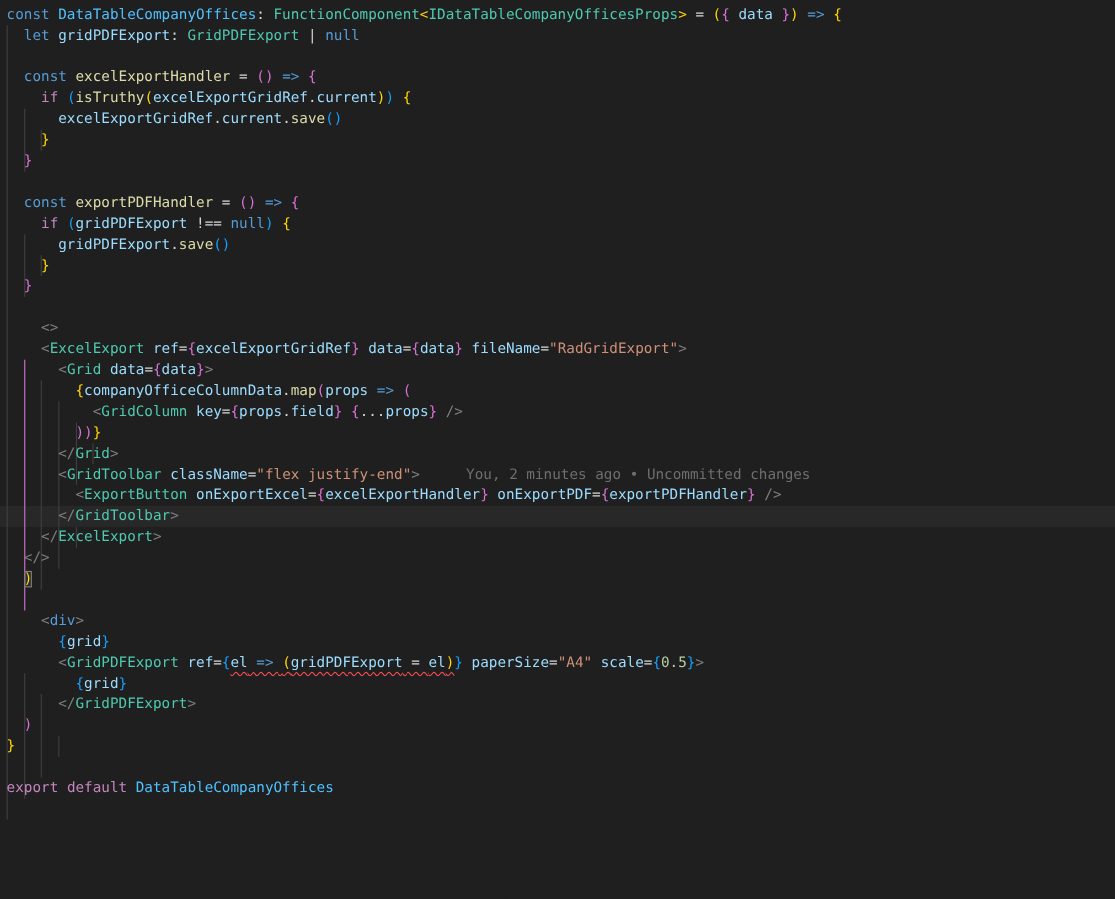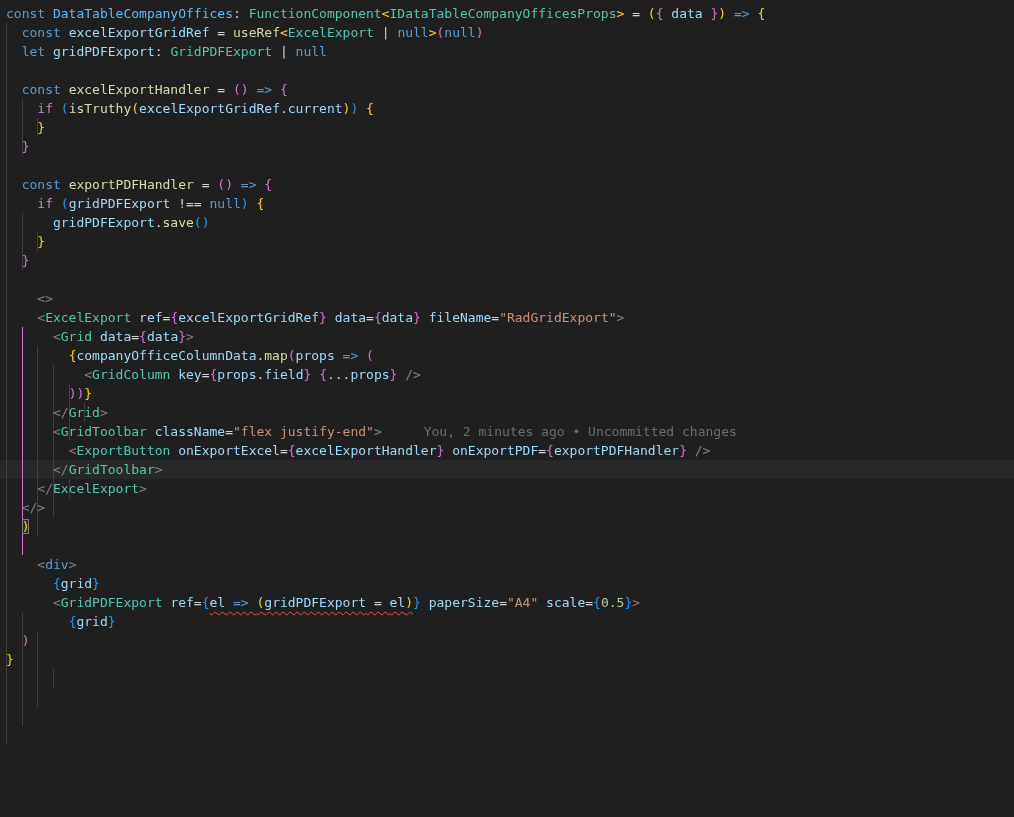--- a/index.html
+++ b/index.html
@@ -57,25 +57,25 @@
       <div class="guide" style="left: calc(4ch + 6px); top: 346px; height: 190px;"></div>
       <div class="guide" style="left: calc(4ch + 6px); top: 631px; height: 76px;"></div>
       <div class="guide" style="left: calc(6ch + 6px); top: 365px; height: 152px;"></div>
       <div class="guide" style="left: calc(6ch + 6px); top: 669px; height: 19px;"></div>
       <div class="guide" style="left: calc(8ch + 6px); top: 384px; height: 57px;"></div>
       <div class="guide" style="left: calc(8ch + 6px); top: 479px; height: 19px;"></div>
       <div class="guide" style="left: calc(10ch + 6px); top: 403px; height: 19px;"></div>
     </div>
   <div class="code">
       <div class="line"><span class="kw">const </span><span class="cn">DataTableCompanyOffices</span><span class="pn">: </span><span class="typ">FunctionComponent</span><span class="b1">&lt;</span><span class="typ">IDataTableCompanyOfficesProps</span><span class="b1">&gt;</span><span class="pn"> = </span><span class="b1">(</span><span class="b2">{</span><span class="vr"> data </span><span class="b2">}</span><span class="b1">)</span><span class="kw"> =&gt; </span><span class="b1">{</span></div>
-      <div class="line"><span>  </span><span class="kw">const </span><span class="vr">excelExportGridRef</span><span class="pn"> = </span><span class="fn">useRef</span><span class="b1">&lt;</span><span class="typ">ExcelExport</span><span class="pn"> | </span><span class="kw">null</span><span class="b1">&gt;</span><span class="b2">(</span><span class="kw">null</span><span class="b2">)</span></div>
       <div class="line"><span>  </span><span class="kw">let </span><span class="vr">gridPDFExport</span><span class="pn">: </span><span class="typ">GridPDFExport</span><span class="pn"> | </span><span class="kw">null</span></div>
       <div class="line"></div>
       <div class="line"><span>  </span><span class="kw">const </span><span class="fn">excelExportHandler</span><span class="pn"> = </span><span class="b2">(</span><span class="b2">)</span><span class="kw"> =&gt; </span><span class="b2">{</span></div>
       <div class="line"><span>    </span><span class="ctl">if </span><span class="b3">(</span><span class="fn">isTruthy</span><span class="b1">(</span><span class="vr">excelExportGridRef</span><span class="pn">.</span><span class="vr">current</span><span class="b1">)</span><span class="b3">)</span><span class="pn"> </span><span class="b1">{</span></div>
+      <div class="line"><span>      </span><span class="vr">excelExportGridRef</span><span class="pn">.</span><span class="vr">current</span><span class="pn">.</span><span class="fn">save</span><span class="b3">(</span><span class="b3">)</span></div>
       <div class="line"><span>    </span><span class="b1">}</span></div>
       <div class="line"><span>  </span><span class="b2">}</span></div>
       <div class="line"></div>
       <div class="line"><span>  </span><span class="kw">const </span><span class="fn">exportPDFHandler</span><span class="pn"> = </span><span class="b2">(</span><span class="b2">)</span><span class="kw"> =&gt; </span><span class="b2">{</span></div>
       <div class="line"><span>    </span><span class="ctl">if </span><span class="b3">(</span><span class="vr">gridPDFExport</span><span class="pn"> !== </span><span class="kw">null</span><span class="b3">)</span><span class="pn"> </span><span class="b1">{</span></div>
       <div class="line"><span>      </span><span class="vr">gridPDFExport</span><span class="pn">.</span><span class="fn">save</span><span class="b3">(</span><span class="b3">)</span></div>
       <div class="line"><span>    </span><span class="b1">}</span></div>
       <div class="line"><span>  </span><span class="b2">}</span></div>
       <div class="line"></div>
       <div class="line"><span>    </span><span class="tg">&lt;&gt;</span></div>
@@ -89,17 +89,19 @@
       <div class="line"><span>        </span><span class="tg">&lt;</span><span class="typ">ExportButton</span><span class="pn"> </span><span class="vr">onExportExcel</span><span class="pn">=</span><span class="b2">{</span><span class="vr">excelExportHandler</span><span class="b2">}</span><span class="pn"> </span><span class="vr">onExportPDF</span><span class="pn">=</span><span class="b2">{</span><span class="vr">exportPDFHandler</span><span class="b2">}</span><span class="pn"> </span><span class="tg">/&gt;</span></div>
       <div class="line"><span>      </span><span class="tg">&lt;/</span><span class="typ">GridToolbar</span><span class="tg">&gt;</span></div>
       <div class="line"><span>    </span><span class="tg">&lt;/</span><span class="typ">ExcelExport</span><span class="tg">&gt;</span></div>
       <div class="line"><span>  </span><span class="tg">&lt;/&gt;</span></div>
       <div class="line"><span>  </span><span class="b1 bx">)</span></div>
       <div class="line"></div>
       <div class="line"><span>    </span><span class="tg">&lt;</span><span class="kw">div</span><span class="tg">&gt;</span></div>
       <div class="line"><span>      </span><span class="b3">{</span><span class="vr">grid</span><span class="b3">}</span></div>
       <div class="line"><span>      </span><span class="tg">&lt;</span><span class="typ">GridPDFExport</span><span class="pn"> </span><span class="vr">ref</span><span class="pn">=</span><span class="b3">{</span><span class="vr sq">el</span><span class="kw sq"> =&gt; </span><span class="b1 sq">(</span><span class="vr sq">gridPDFExport</span><span class="pn sq"> = </span><span class="vr sq">el</span><span class="b1 sq">)</span><span class="b3">}</span><span class="pn"> </span><span class="vr">paperSize</span><span class="pn">=</span><span class="st">"A4"</span><span class="pn"> </span><span class="vr">scale</span><span class="pn">=</span><span class="b3">{</span><span class="nm">0.5</span><span class="b3">}</span><span class="tg">&gt;</span></div>
       <div class="line"><span>        </span><span class="b3">{</span><span class="vr">grid</span><span class="b3">}</span></div>
+      <div class="line"><span>      </span><span class="tg">&lt;/</span><span class="typ">GridPDFExport</span><span class="tg">&gt;</span></div>
       <div class="line"><span>  </span><span class="b2">)</span></div>
       <div class="line"><span class="b1">}</span></div>
       <div class="line"></div>
+      <div class="line"><span class="ctl">export </span><span class="ctl">default </span><span class="cn">DataTableCompanyOffices</span></div>
     </div>
 </div>
 
 </body></html>

